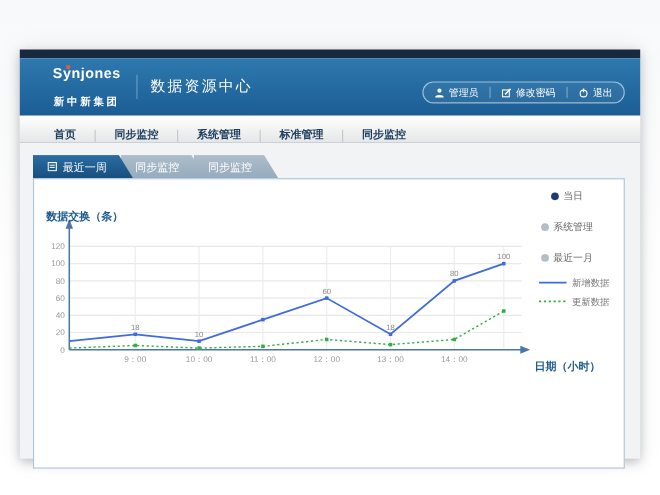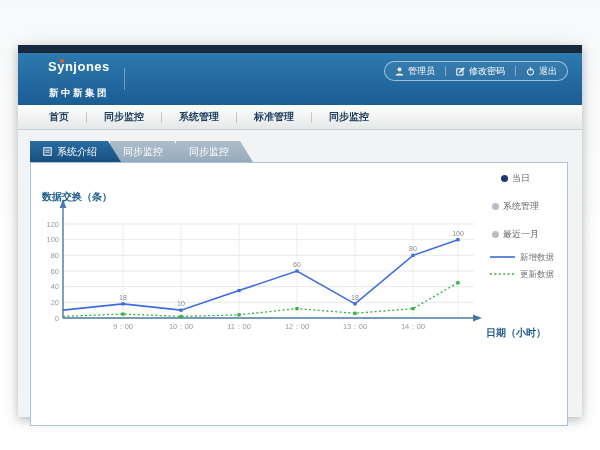--- a/index.html
+++ b/index.html
@@ -16,28 +16,28 @@
   
   .header { position:relative; height:52px; display:flex; align-items:center;
     background:linear-gradient(180deg,#2e79ae 0%, #1b5d95 100%); }
   .logo { margin-left:30px; text-align:center; line-height:1.05; }
   .logo-name { position:relative; color:#fff; font-weight:bold; font-size:13px; letter-spacing:.5px; }
   .logo-dot { position:absolute; left:12px; top:-1px; width:4px; height:4px;
     border-radius:50%; background:#e8583a; }
   .logo-sub { color:#fff; font-weight:bold; font-size:9.5px; letter-spacing:2.5px; margin-top:14px; }
   .header-divider { width:1px; height:22px; background:rgba(255,255,255,.35); margin:0 12px 0 14px; }
   .app-title { color:#fff; font-size:13.5px; letter-spacing:2px; }
-  .user-bar { position:absolute; right:14px; top:8px; height:20px; display:flex; align-items:center;
+  .user-bar { position:absolute; right:14px; top:21px; height:20px; display:flex; align-items:center;
     border:1px solid rgba(255,255,255,.55); border-radius:10px; background:rgba(255,255,255,.06);
     color:#fff; font-size:9px; }
   .user-item { display:flex; align-items:center; gap:4px; padding:0 10px; cursor:pointer; white-space:nowrap; }
   .ub-sep { width:1px; height:10px; background:rgba(255,255,255,.4); }
 
   
-  .navbar { height:25px; display:flex; align-items:center; padding-left:14px;
+  .navbar { height:25px; display:flex; align-items:flex-end; padding-left:14px;
     background:linear-gradient(180deg,#ffffff 0%, #e6e7e8 100%); border-bottom:1px solid #cfd0d1; }
   .nav-item { padding:0 17px; font-size:10px; font-weight:bold; color:#1d3d5e; cursor:pointer; white-space:nowrap; }
   .nav-sep { width:1px; height:11px; background:#c4c6c8; }
 
   
   .content { position:relative; height:303px; }
   .tabs { position:absolute; left:12px; top:11px; height:21px; display:flex; z-index:2; }
   .tab { height:21px; display:flex; align-items:center; gap:5px; color:#fff; font-size:10px;
     padding:0 24px 0 13px; margin-right:-11px; cursor:pointer; white-space:nowrap;
     clip-path:polygon(0 0, calc(100% - 13px) 0, 100% 100%, 0 100%); }
@@ -70,20 +70,21 @@
 
     <div class="header">
       <div class="logo">
         <div class="logo-name">
           <span>Synjones</span>
           <span class="logo-dot"></span>
         </div>
         <div class="logo-sub">新中新集团</div>
       </div>
       <div class="header-divider"></div>
+      <div class="app-title">数据资源中心</div>
 
       <div class="user-bar">
         <div class="user-item">
           <svg width="9" height="9" viewBox="0 0 9 9">
             <circle cx="4.5" cy="2.4" r="1.9" fill="#fff"></circle>
             <path d="M0.6,8.6 C0.6,5.7 8.4,5.7 8.4,8.6 Z" fill="#fff"></path>
           </svg>
           <span>管理员</span>
         </div>
         <div class="ub-sep"></div>
@@ -118,21 +119,21 @@
     </div>
 
     <div class="content">
       <div class="tabs">
         <div class="tab active">
           <svg width="9" height="9" viewBox="0 0 9 9">
             <rect x="0.8" y="0.8" width="7.4" height="7.4" fill="none" stroke="#fff" stroke-width="1"></rect>
             <line x1="2.2" y1="3.2" x2="6.8" y2="3.2" stroke="#fff" stroke-width="0.9"></line>
             <line x1="2.2" y1="5.2" x2="6.8" y2="5.2" stroke="#fff" stroke-width="0.9"></line>
           </svg>
-          <span>系统介绍</span>
+          <span>最近一周</span>
         </div>
         <div class="tab i2">
           <span>同步监控</span>
         </div>
         <div class="tab i3">
           <span>同步监控</span>
         </div>
       </div>
 
       <div class="panel">

